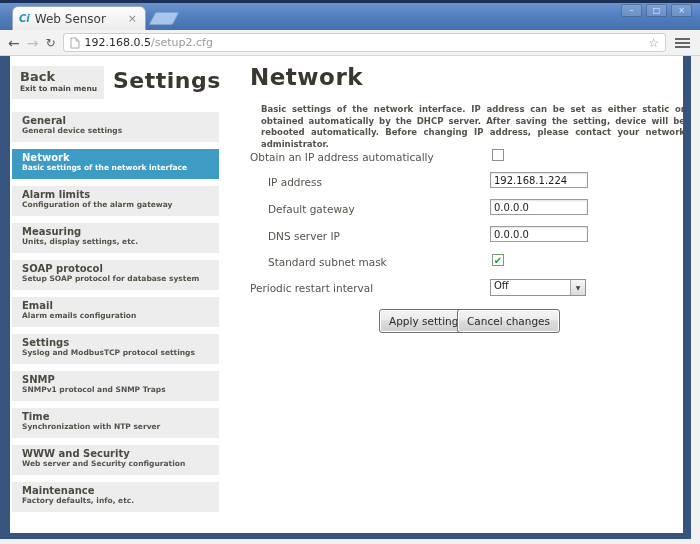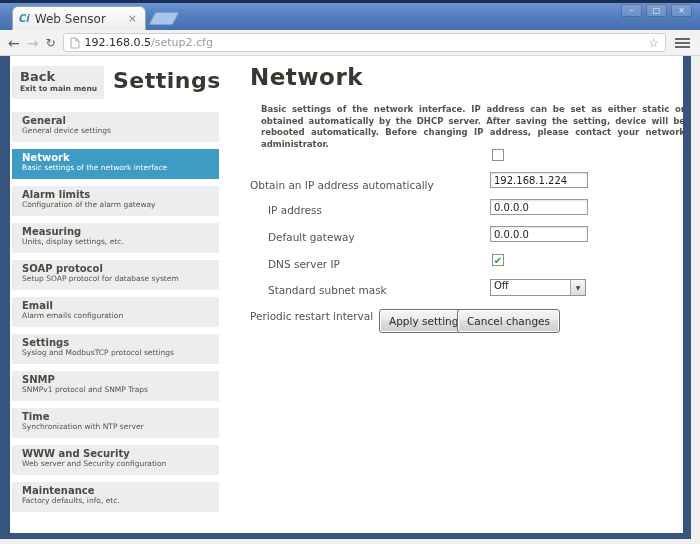--- a/index.html
+++ b/index.html
@@ -83,37 +83,37 @@
   .back-sub { font-size:7.5px; font-weight:bold; color:#4d4a42; white-space:nowrap; }
   .settings-title {
     position:absolute; left:103px; top:12px;
     font-size:22px; font-weight:bold; color:#3a372f; letter-spacing:0.5px;
   }
   .nav-item {
     position:absolute; left:2px; width:207px; height:30px;
     background:#ededed; padding:3px 10px; cursor:pointer; overflow:hidden;
   }
   .nav-item .t { font-size:10px; font-weight:bold; color:#4d4a42; white-space:nowrap; }
-  .nav-item .d { font-size:7.5px; font-weight:normal; color:#55524a; white-space:nowrap; }
+  .nav-item .d { font-size:7.5px; font-weight:bold; color:#55524a; white-space:nowrap; }
   .nav-item.selected { background:#3d9bc4; }
   .nav-item.selected .t, .nav-item.selected .d { color:#ffffff; }
 
   
   .main { position:absolute; left:230px; top:0; width:445px; height:477px; }
   .main h1 {
     position:absolute; left:10px; top:8px;
     font-size:23px; font-weight:bold; color:#3a372f; letter-spacing:0.5px;
   }
   .desc {
     position:absolute; left:10px; top:48px; width:424px;
     font-size:8.5px; font-weight:bold; color:#55524a; line-height:11.5px;
     text-align:justify;
     margin-left:11px;
   }
-  .flabel { position:absolute; font-size:10.5px; color:#55534c; white-space:nowrap;margin-top:28px; }
+  .flabel { position:absolute; font-size:10.5px; color:#55534c; white-space:nowrap; }
   .tinput {
     position:absolute; width:98px; height:16px;
     border:1px solid #9b9b9b; box-shadow:inset 0 1px 2px rgba(0,0,0,0.12);
     font-family:"DejaVu Sans","Liberation Sans",sans-serif;
     font-size:10px; color:#1a1a1a; padding:1px 3px; background:#fff;
   }
   .checkbox {
     position:absolute; width:12px; height:12px; background:#fff;
     border:1px solid #8f8f8f; font-size:10px; line-height:11px;
     text-align:center; color:#1f9e2c; cursor:pointer;

